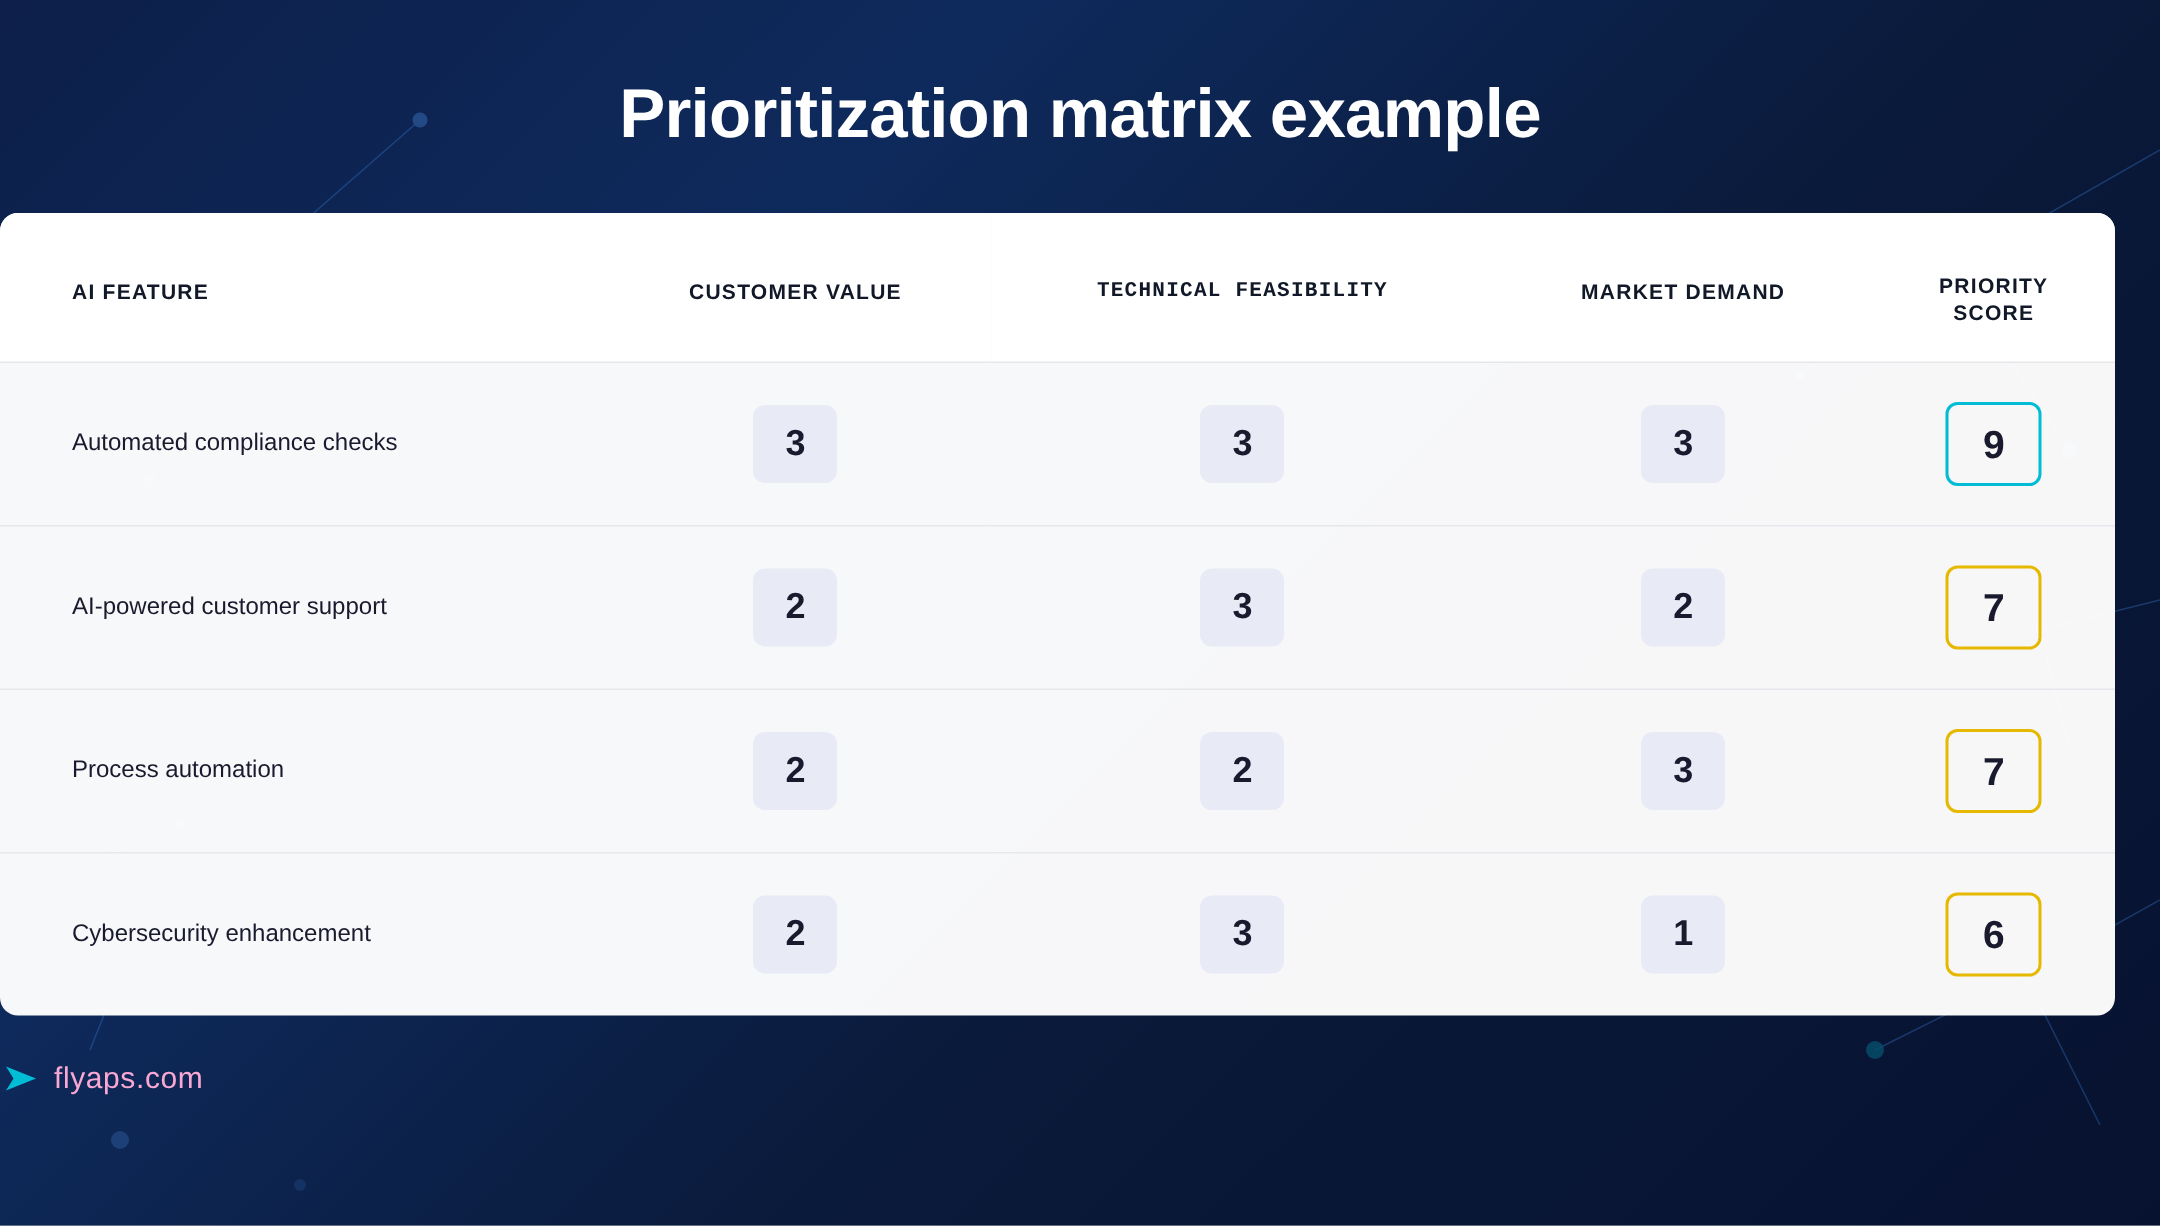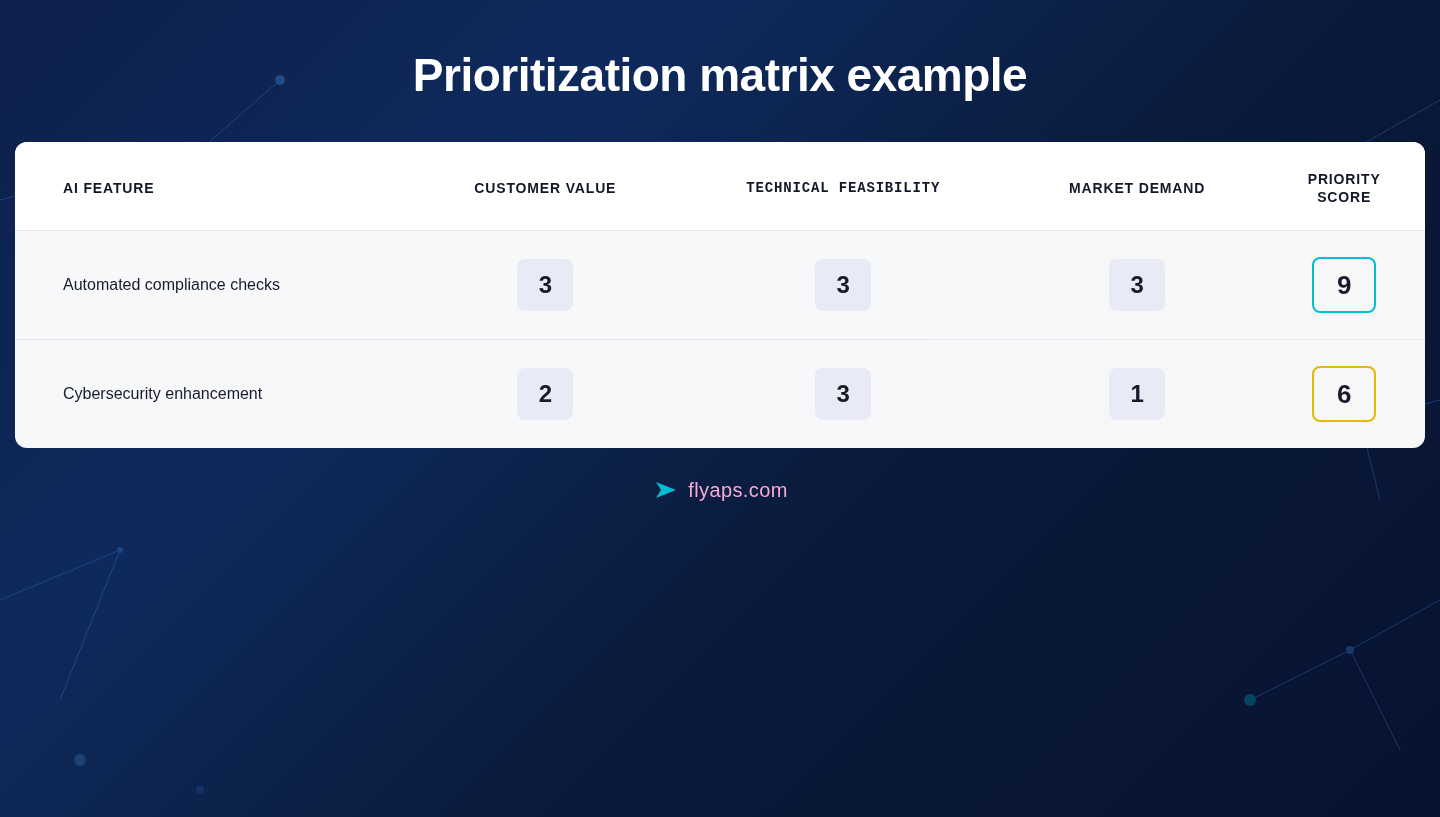--- a/index.html
+++ b/index.html
@@ -26,21 +26,20 @@
       width: 100%;
       height: 100%;
       opacity: 0.35;
     }
 
     .content {
       position: relative;
       z-index: 2;
       display: flex;
       flex-direction: column;
-      align-items: center;
       padding-top: 48px;
       height: 100%;
     }
 
     .page-title {
       color: #ffffff;
       font-size: 46px;
       font-weight: 800;
       letter-spacing: -0.5px;
       margin-bottom: 40px;
@@ -216,38 +215,68 @@
           <th>
             <span style="display:block; line-height:1.3;">CUSTOMER VALUE</span>
           </th>
           <th>
             <span style="display:block; line-height:1.3;font-family:Liberation Mono, monospace;">TECHNICAL FEASIBILITY</span>
           </th>
           <th>
             <span style="display:block; line-height:1.3;">MARKET DEMAND</span>
           </th>
           <th class="col-score">
-            <span style="display:block; line-height:1.3;">PRIORITY<br>SCORE</span>
+            <span style="display:block; line-height:1.3;margin-top:11px;">PRIORITY<br>SCORE</span>
           </th>
         </tr>
       </thead>
       <tbody id="table-body">
       <tr>
       <td class="col-feature">Automated compliance checks</td>
       <td>
         <span class="score-badge">3</span>
       </td>
       <td>
         <span class="score-badge">3</span>
       </td>
       <td>
         <span class="score-badge">3</span>
       </td>
       <td>
         <span class="priority-badge teal">9</span>
+      </td>
+    </tr>
+          <tr>
+      <td class="col-feature">AI-powered customer support</td>
+      <td>
+        <span class="score-badge">2</span>
+      </td>
+      <td>
+        <span class="score-badge">3</span>
+      </td>
+      <td>
+        <span class="score-badge">2</span>
+      </td>
+      <td>
+        <span class="priority-badge gold">7</span>
+      </td>
+    </tr>
+          <tr>
+      <td class="col-feature">Process automation</td>
+      <td>
+        <span class="score-badge">2</span>
+      </td>
+      <td>
+        <span class="score-badge">2</span>
+      </td>
+      <td>
+        <span class="score-badge">3</span>
+      </td>
+      <td>
+        <span class="priority-badge gold">7</span>
       </td>
     </tr>
           <tr>
       <td class="col-feature">Cybersecurity enhancement</td>
       <td>
         <span class="score-badge">2</span>
       </td>
       <td>
         <span class="score-badge">3</span>
       </td>

